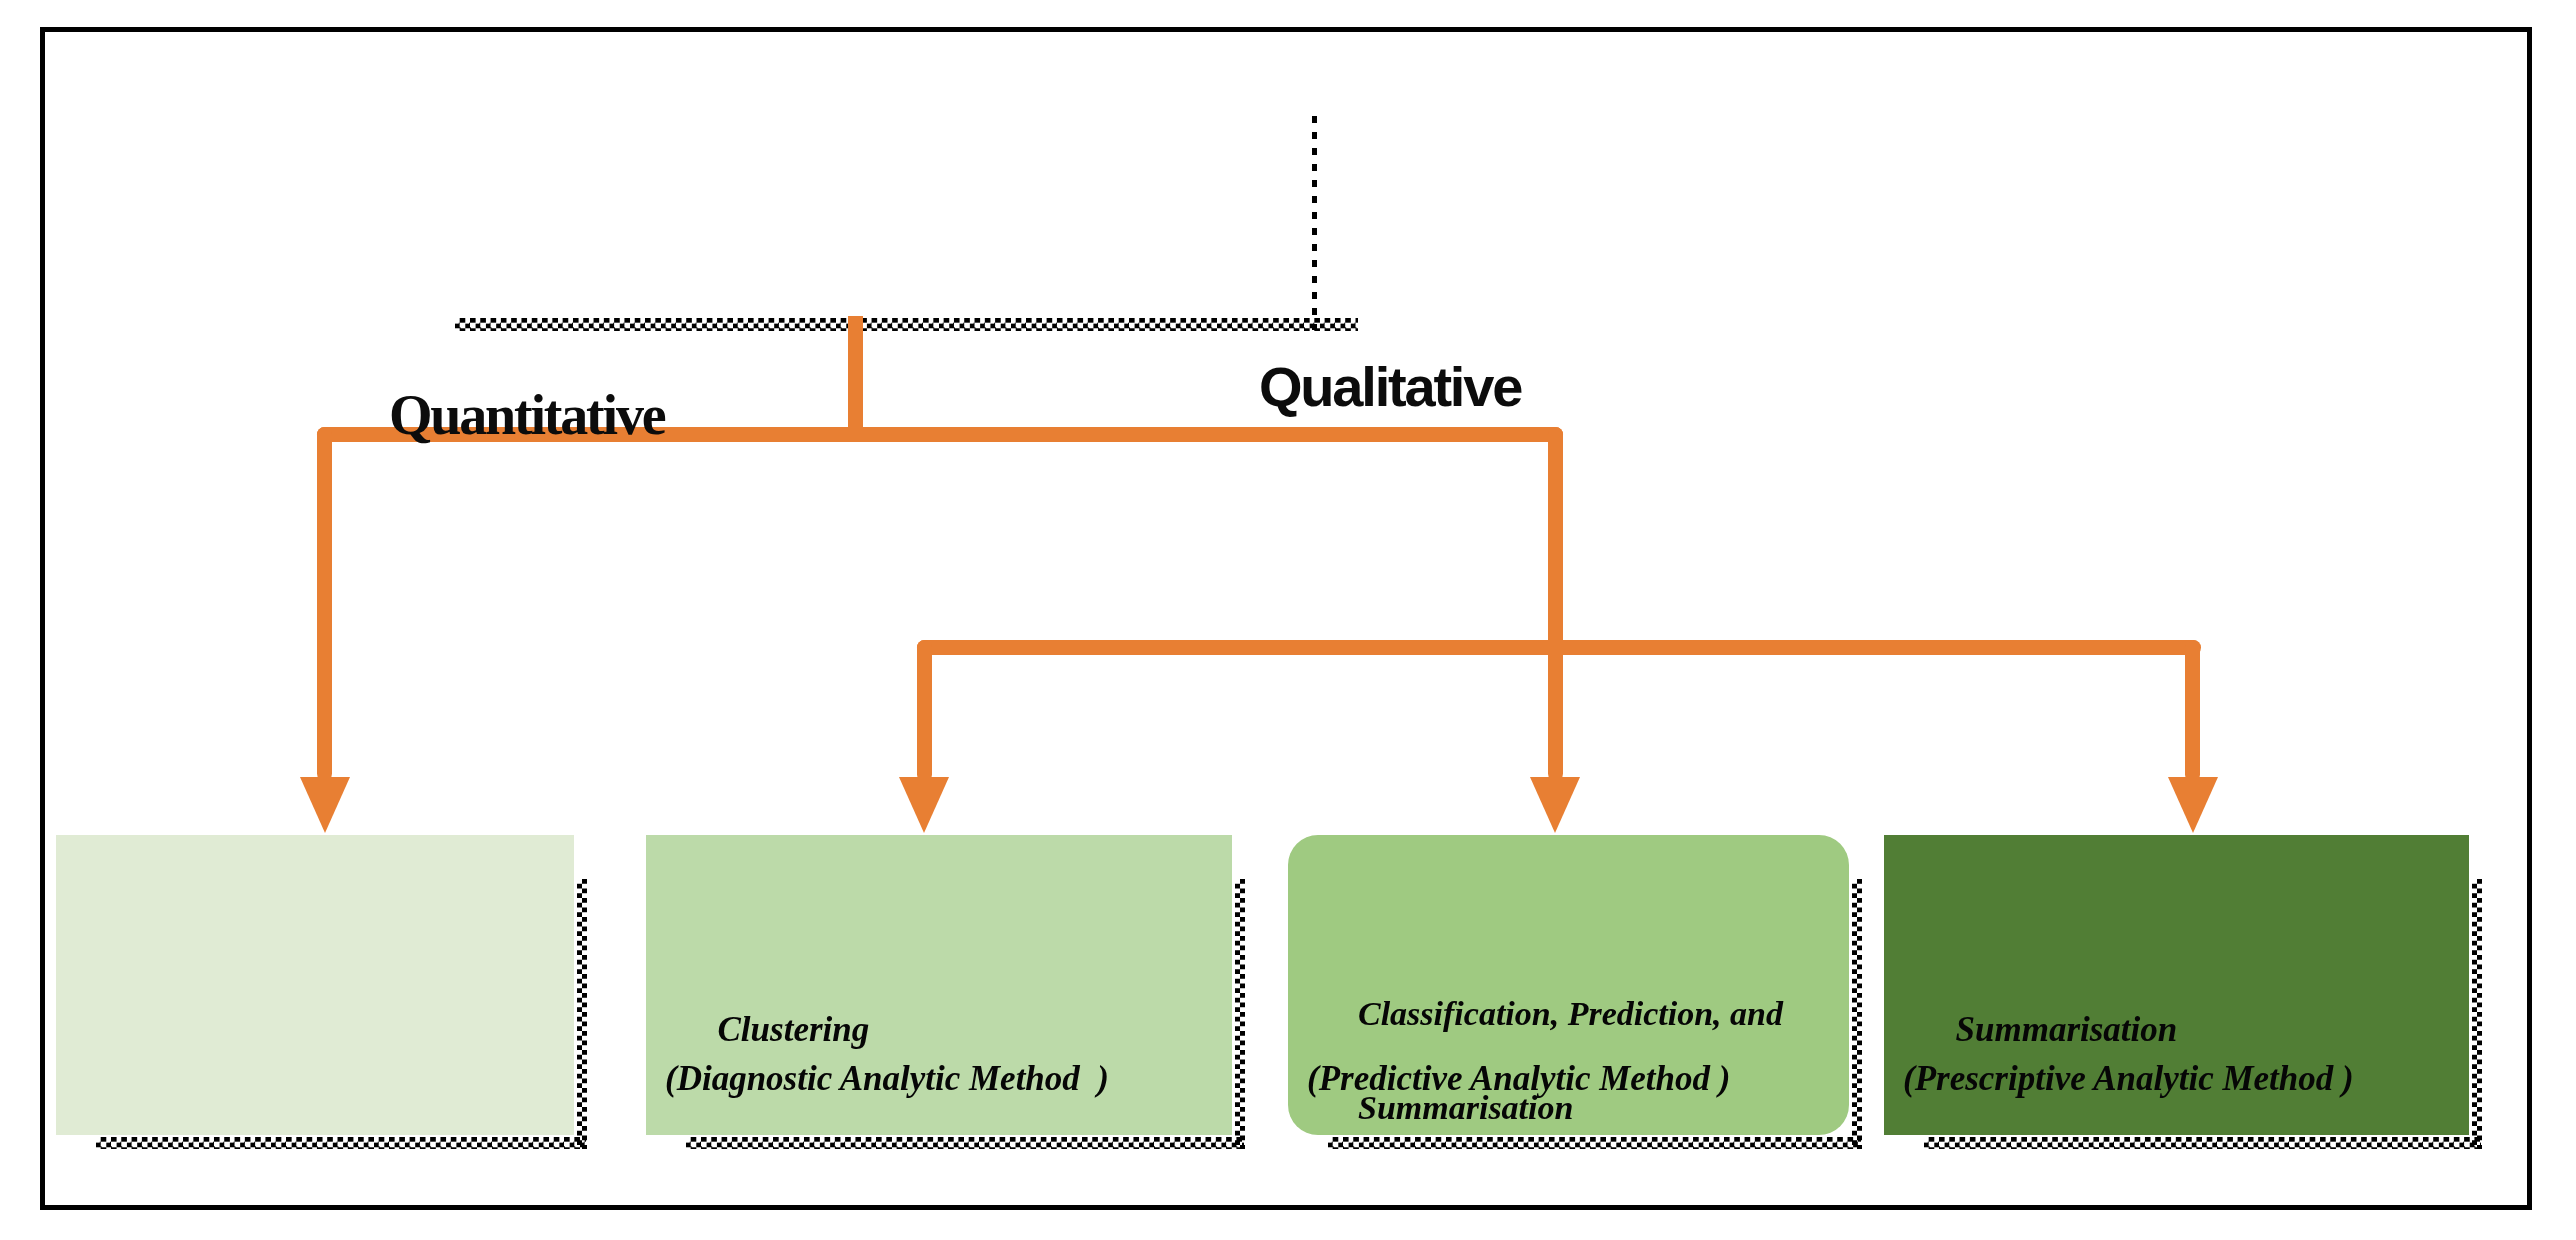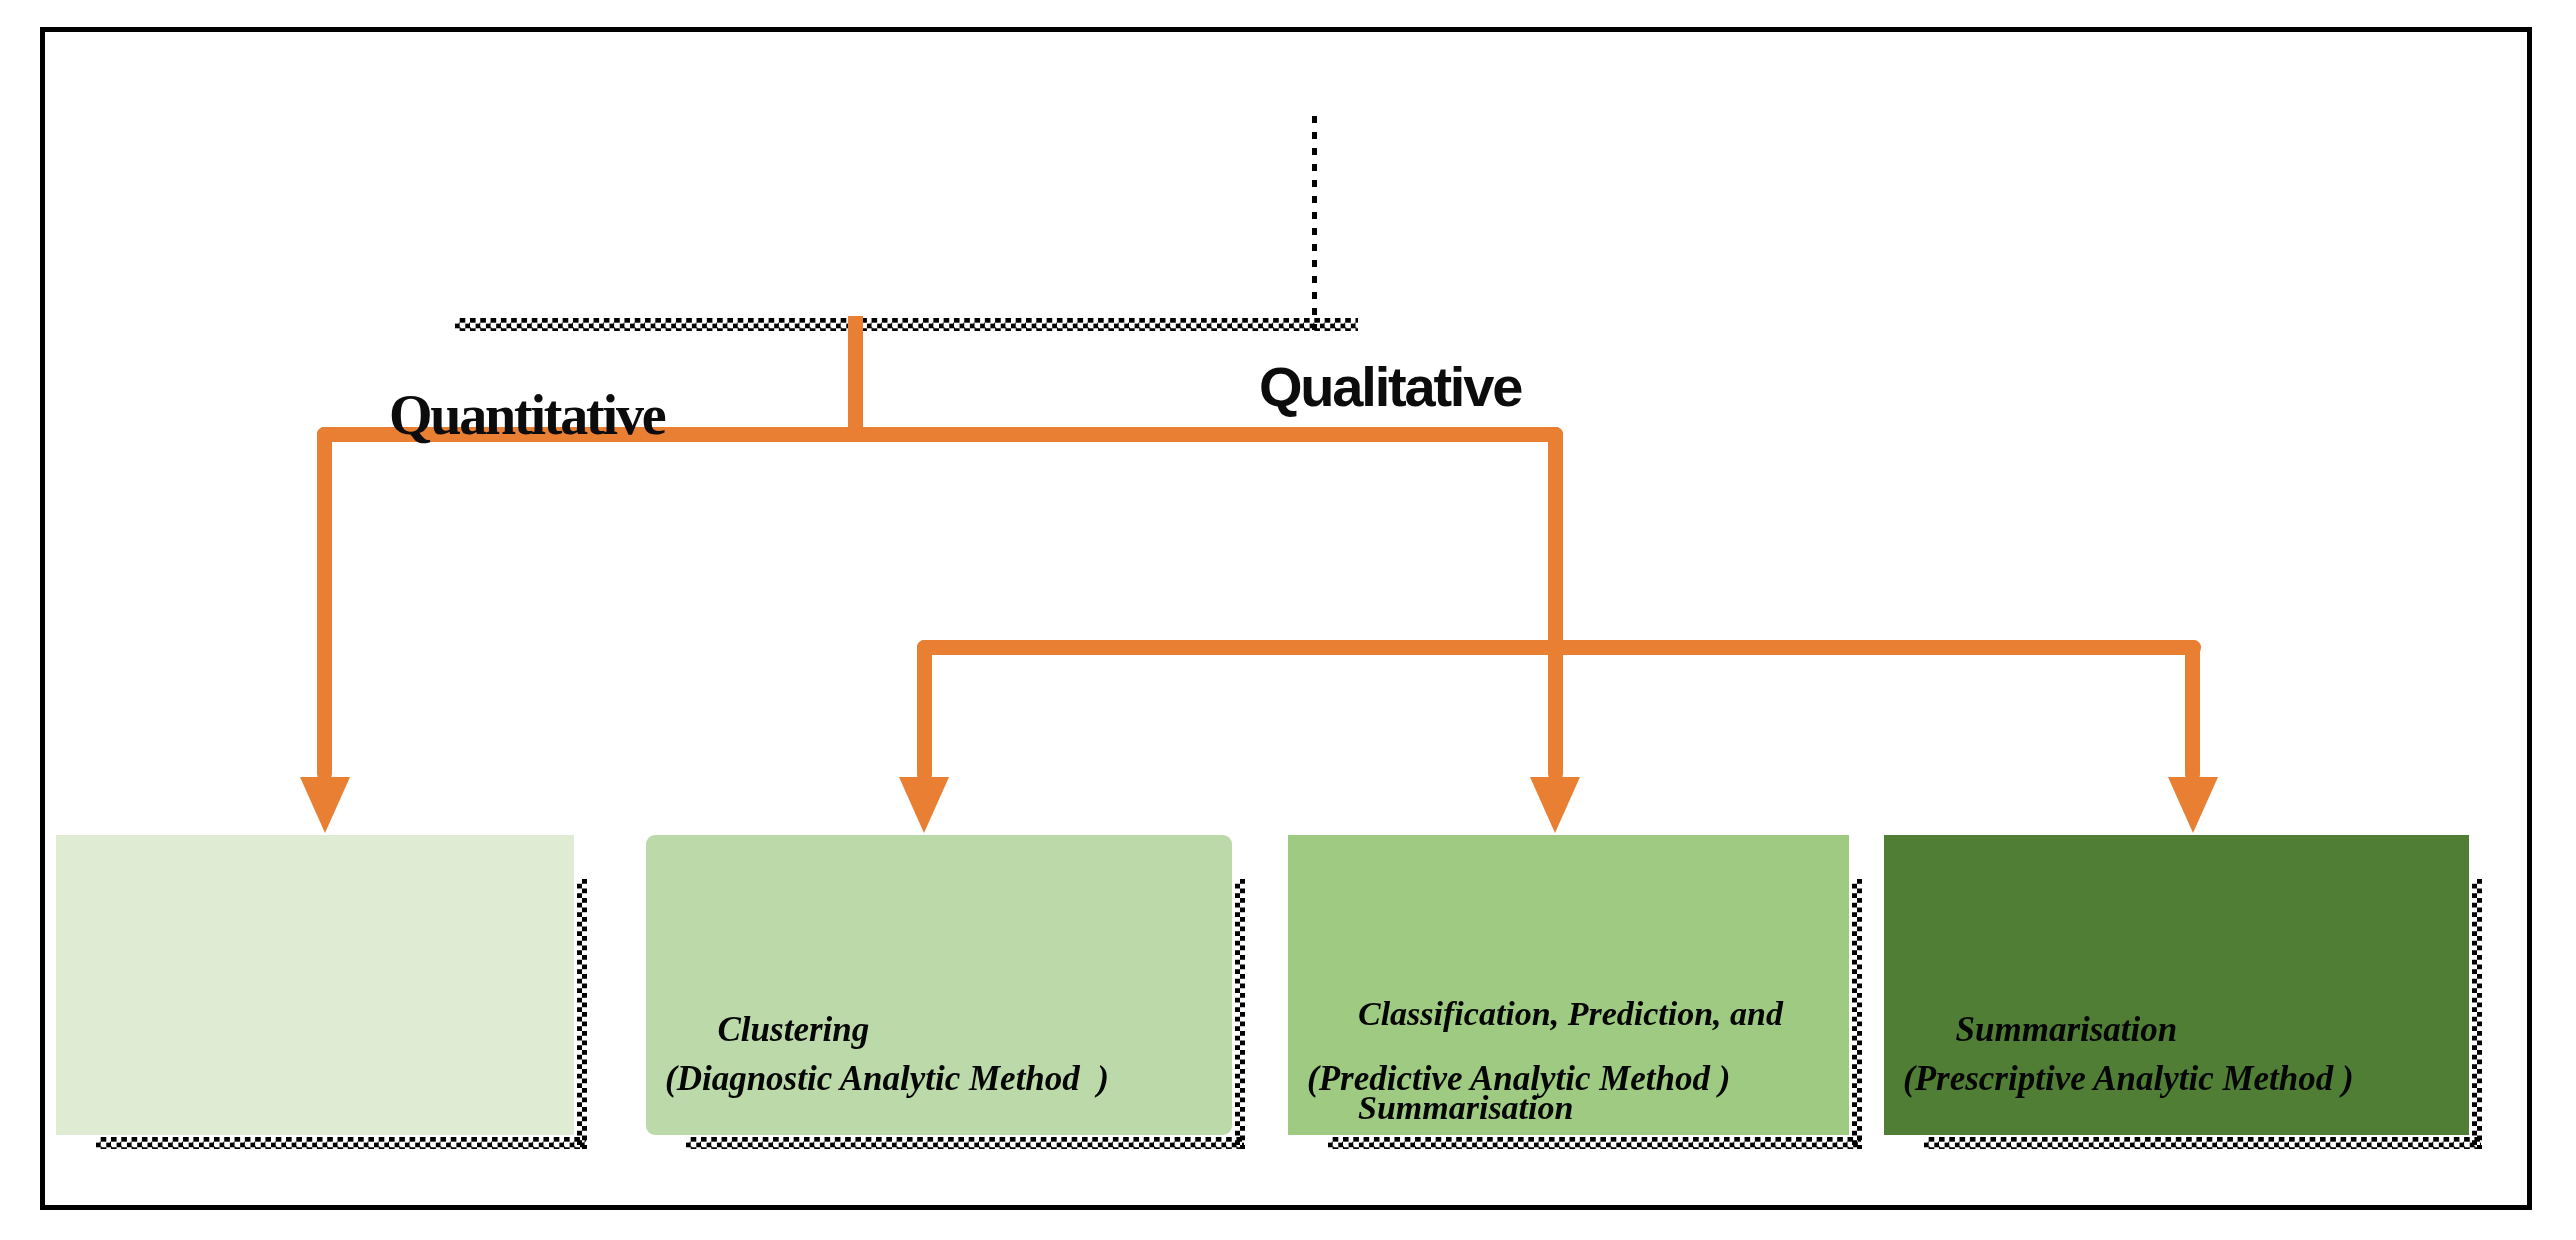--- a/index.html
+++ b/index.html
@@ -87,22 +87,22 @@
     background:repeating-conic-gradient(#000 0% 25%, rgba(0,0,0,0) 0% 50%);
     background-size:10.3px 10.3px;
   }
   .leaf::before{ 
     content:"";position:absolute;
     right:-12.5px;width:9.5px;top:44px;bottom:-14px;
     background:repeating-conic-gradient(#000 0% 25%, rgba(0,0,0,0) 0% 50%);
     background-size:9.5px 9.5px;
   }
   .leaf1{left:56px;width:518px;}
-  .leaf2{left:646px;width:586px;border-radius:9px;}
-  .leaf3{left:1288px;width:561px;}
+  .leaf2{left:646px;width:586px;}
+  .leaf3{left:1288px;width:561px;border-radius:30px;}
   .leaf4{left:1884px;width:585px;}
 
   .leaf-title{
     position:absolute;left:19px;right:7.3px;top:126px;
     font-style:italic;font-weight:bold;font-size:35px;line-height:46px;
     white-space:pre;
   }
   .leaf3 .leaf-title{top:108px;font-size:34px;line-height:47px;}
   .leaf-method{
     position:absolute;left:19px;right:4.4px;top:221px;

